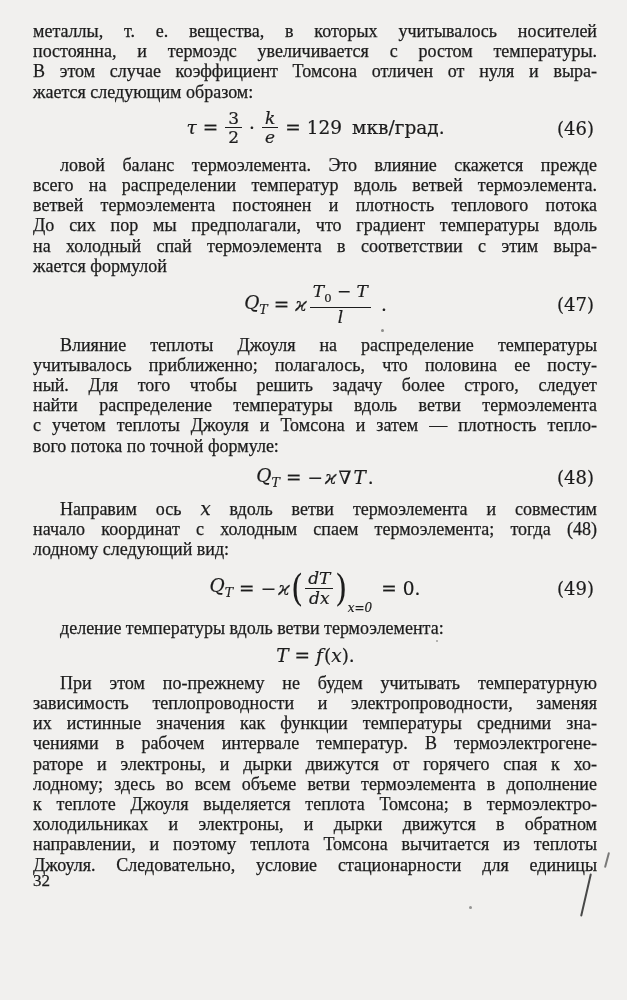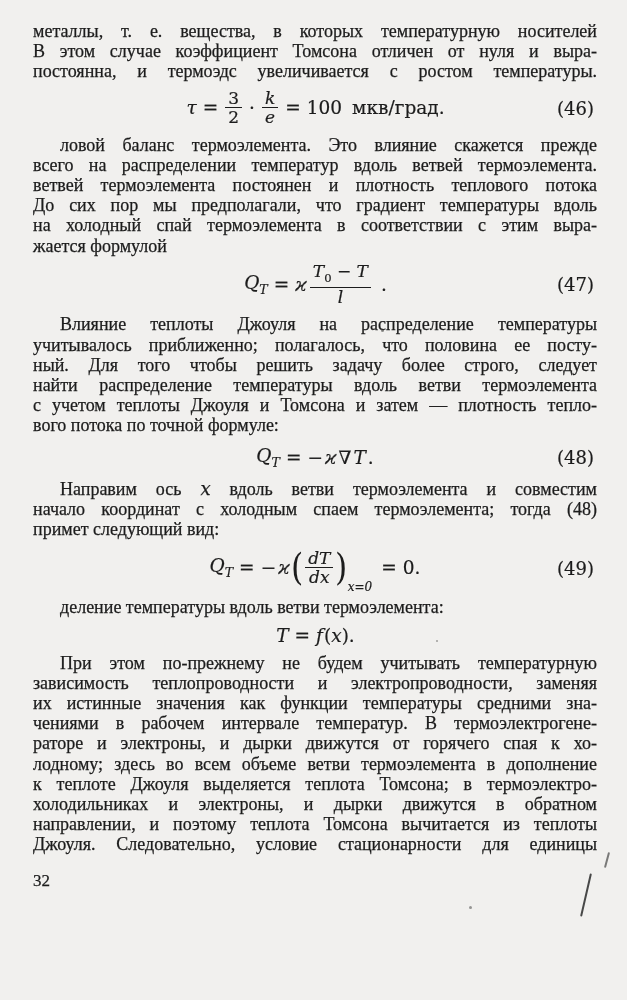--- a/index.html
+++ b/index.html
@@ -64,39 +64,40 @@
   .sp1{left:381px;top:329px;width:3px;height:3px;opacity:.55;}
   .sp2{left:469px;top:906px;width:3px;height:3px;opacity:.5;}
   .sp3{left:436px;top:640px;width:2px;height:2px;opacity:.45;}
 </style>
 </head>
 <body>
 
 <div class="page">
 
   <div class="para">
-      <div class="line">металлы, т. е. вещества, в которых температурную носителей</div>
+      <div class="line">металлы, т. е. вещества, в которых учитывалось носителей</div>
+      <div class="line">постоянна, и термоэдс увеличивается с ростом температуры.</div>
       <div class="line">В этом случае коэффициент Томсона отличен от нуля и выра-</div>
-      <div class="line">постоянна, и термоэдс увеличивается с ростом температуры.</div>
+      <div class="line last">жается следующим образом:</div>
     </div>
 
   <div class="eq eq46">
     <span class="tok v">τ</span>
     <span class="op">=</span>
     <span class="fr">
         <span class="nu">3</span>
         <span class="de">2</span>
       </span>
     <span class="op">·</span>
     <span class="fr v">
         <span class="nu">k</span>
         <span class="de">e</span>
       </span>
     <span class="op">=</span>
-    <span class="tok">100</span>
+    <span class="tok">129</span>
     <span class="unit">мкв/град.</span>
     <span class="eqnum">(46)</span>
   </div>
 
   <div class="para indent">
       <div class="line">ловой баланс термоэлемента. Это влияние скажется прежде</div>
       <div class="line">всего на распределении температур вдоль ветвей термоэлемента.</div>
       <div class="line">ветвей термоэлемента постоянен и плотность теплового потока</div>
       <div class="line">До сих пор мы предполагали, что градиент температуры вдоль</div>
       <div class="line">на холодный спай термоэлемента в соответствии с этим выра-</div>
@@ -131,21 +132,21 @@
     <span class="tok v">ϰ</span>
     <span class="tok">∇</span>
     <span class="tok v">T</span>
     <span class="tok">.</span>
     <span class="eqnum">(48)</span>
   </div>
 
   <div class="para indent">
       <div class="line"><span>Направим ось </span><span class="i">x</span><span> вдоль ветви термоэлемента и совместим</span></div>
       <div class="line">начало координат с холодным спаем термоэлемента; тогда (48)</div>
-      <div class="line last">примет следующий вид:</div>
+      <div class="line last">лодному следующий вид:</div>
     </div>
 
   <div class="eq eq49">
     <span class="tok"><span class="v">Q</span><span class="v sb">T</span></span>
     <span class="op">=</span>
     <span class="tok">−</span>
     <span class="tok v">ϰ</span>
     <span class="bp">(</span>
     <span class="fr v">
         <span class="nu">dT</span>

